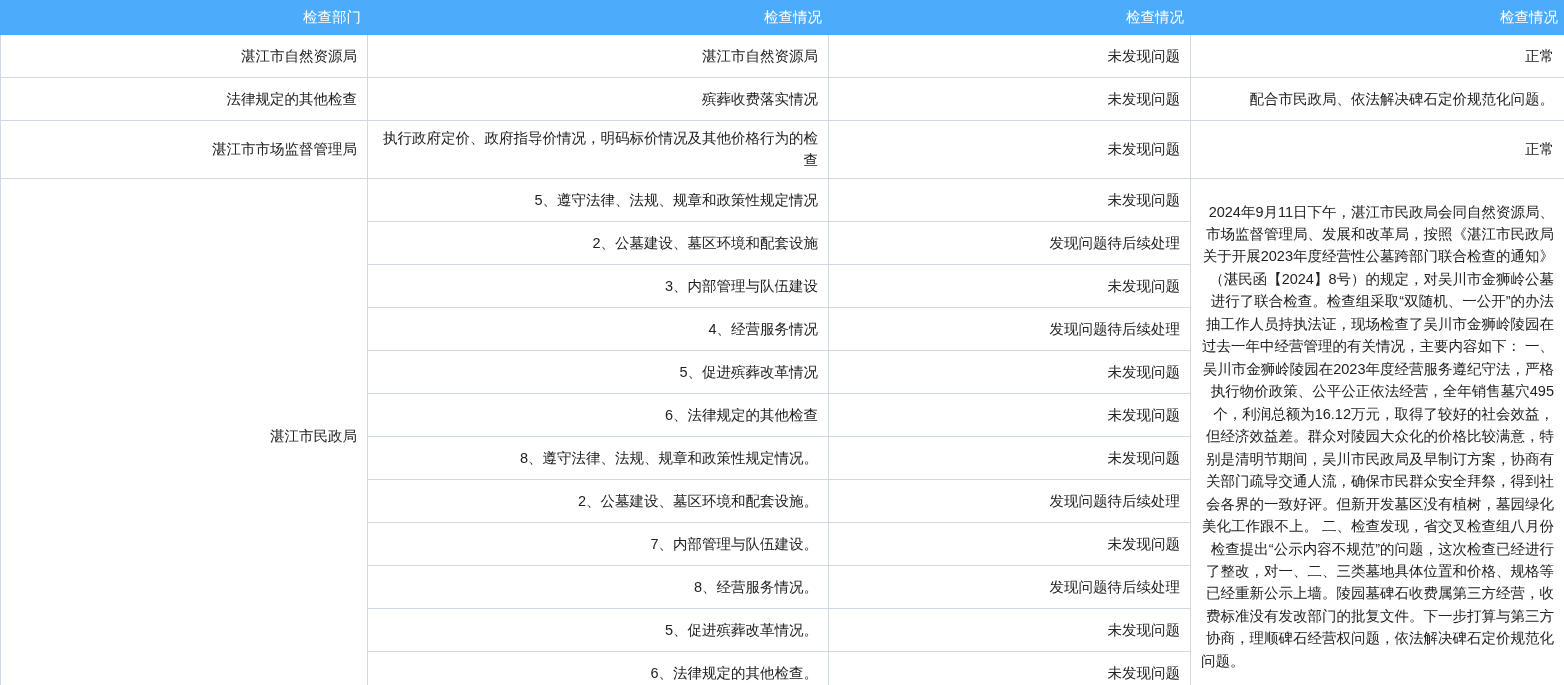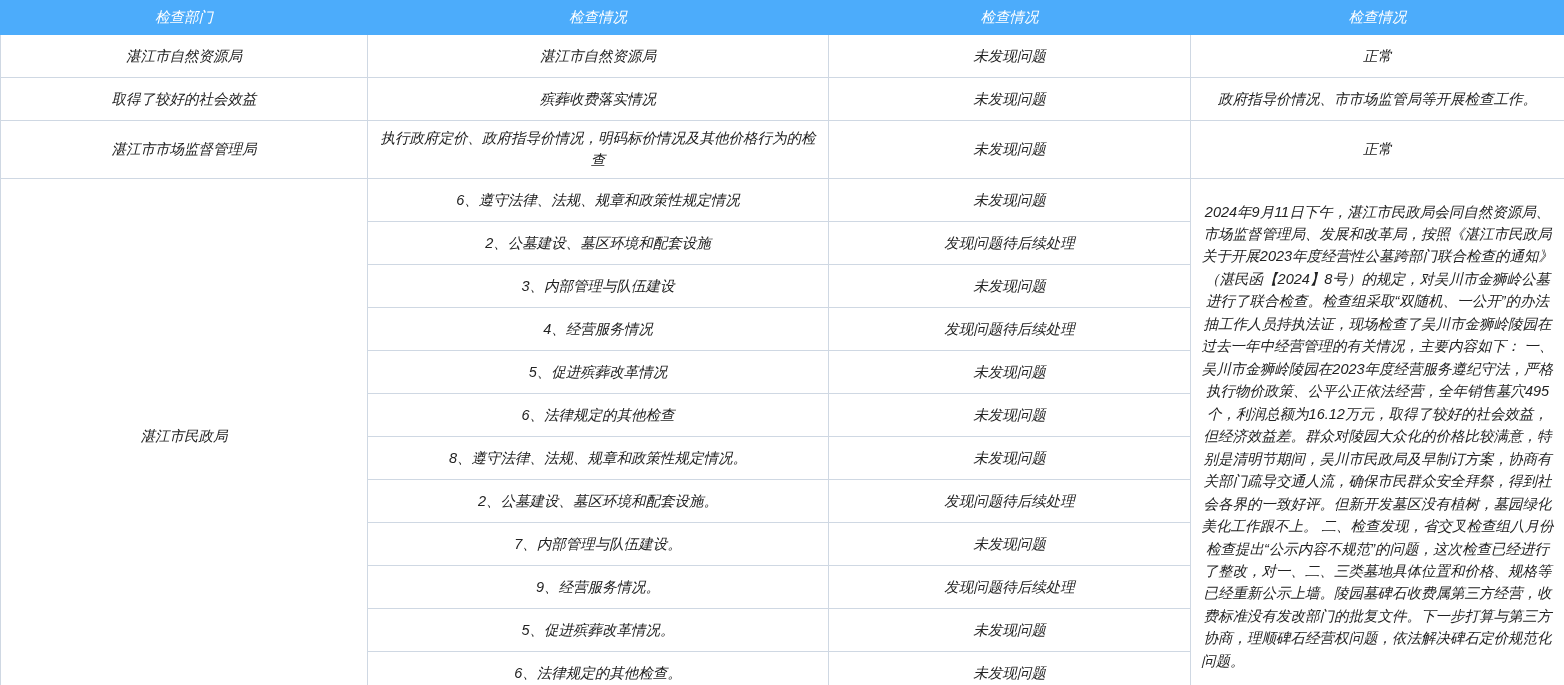--- a/index.html
+++ b/index.html
@@ -21,26 +21,25 @@
   table.inspect-table {
     border-collapse: collapse;
     table-layout: fixed;
     width: 1564px;
     border-top: 1px solid #cfd8e3;
   }
   table.inspect-table th,
   table.inspect-table td {
     border: 1px solid #cfd8e3;
     vertical-align: middle;
-    text-align: center;
+    text-align: right;
     font-size: 14.5px;
     line-height: 1.55;
     padding: 6px 10px;
     box-sizing: border-box;
-    font-style: italic;
   }
   table.inspect-table thead th {
     background: #4cacfb;
     color: #ffffff;
     font-weight: normal;
     font-size: 14.5px;
     height: 34px;
     padding: 4px 6px;
     border: 1px solid #4cacfb;
   }
@@ -96,36 +95,36 @@
     <tbody>
 
       <tr>
         <td class="dept-cell row-tall">湛江市自然资源局</td>
         <td class="item-cell row-tall">湛江市自然资源局</td>
         <td class="result-cell row-tall">未发现问题</td>
         <td class="note-cell row-tall">正常</td>
       </tr>
 
       <tr>
-        <td class="dept-cell row-tall">取得了较好的社会效益</td>
+        <td class="dept-cell row-tall">法律规定的其他检查</td>
         <td class="item-cell row-tall">殡葬收费落实情况</td>
         <td class="result-cell row-tall">未发现问题</td>
-        <td class="note-cell row-tall">政府指导价情况、市市场监管局等开展检查工作。</td>
+        <td class="note-cell row-tall">配合市民政局、依法解决碑石定价规范化问题。</td>
       </tr>
 
       <tr>
         <td class="dept-cell row-tall">湛江市市场监督管理局</td>
         <td class="item-cell row-tall">执行政府定价、政府指导价情况，明码标价情况及其他价格行为的检查</td>
         <td class="result-cell row-tall">未发现问题</td>
         <td class="note-cell row-tall">正常</td>
       </tr>
 
       <tr>
         <td class="dept-cell" rowspan="12">湛江市民政局</td>
-        <td class="item-cell row-tall">6、遵守法律、法规、规章和政策性规定情况</td>
+        <td class="item-cell row-tall">5、遵守法律、法规、规章和政策性规定情况</td>
         <td class="result-cell row-tall">未发现问题</td>
         <td class="note-cell note-long" rowspan="12">2024年9月11日下午，湛江市民政局会同自然资源局、市场监督管理局、发展和改革局，按照《湛江市民政局关于开展2023年度经营性公墓跨部门联合检查的通知》（湛民函【2024】8号）的规定，对吴川市金狮岭公墓进行了联合检查。检查组采取“双随机、一公开”的办法抽工作人员持执法证，现场检查了吴川市金狮岭陵园在过去一年中经营管理的有关情况，主要内容如下： 一、吴川市金狮岭陵园在2023年度经营服务遵纪守法，严格执行物价政策、公平公正依法经营，全年销售墓穴495个，利润总额为16.12万元，取得了较好的社会效益，但经济效益差。群众对陵园大众化的价格比较满意，特别是清明节期间，吴川市民政局及早制订方案，协商有关部门疏导交通人流，确保市民群众安全拜祭，得到社会各界的一致好评。但新开发墓区没有植树，墓园绿化美化工作跟不上。 二、检查发现，省交叉检查组八月份检查提出“公示内容不规范”的问题，这次检查已经进行了整改，对一、二、三类墓地具体位置和价格、规格等已经重新公示上墙。陵园墓碑石收费属第三方经营，收费标准没有发改部门的批复文件。下一步打算与第三方协商，理顺碑石经营权问题，依法解决碑石定价规范化问题。</td>
       </tr>
 
       <tr>
         <td class="item-cell row-tall">2、公墓建设、墓区环境和配套设施</td>
         <td class="result-cell row-tall">发现问题待后续处理</td>
       </tr>
       <tr>
         <td class="item-cell row-tall">3、内部管理与队伍建设</td>
@@ -149,21 +148,21 @@
       </tr>
       <tr>
         <td class="item-cell row-tall">2、公墓建设、墓区环境和配套设施。</td>
         <td class="result-cell row-tall">发现问题待后续处理</td>
       </tr>
       <tr>
         <td class="item-cell row-tall">7、内部管理与队伍建设。</td>
         <td class="result-cell row-tall">未发现问题</td>
       </tr>
       <tr>
-        <td class="item-cell row-tall">9、经营服务情况。</td>
+        <td class="item-cell row-tall">8、经营服务情况。</td>
         <td class="result-cell row-tall">发现问题待后续处理</td>
       </tr>
       <tr>
         <td class="item-cell row-tall">5、促进殡葬改革情况。</td>
         <td class="result-cell row-tall">未发现问题</td>
       </tr>
       <tr>
         <td class="item-cell row-tall">6、法律规定的其他检查。</td>
         <td class="result-cell row-tall">未发现问题</td>
       </tr>

